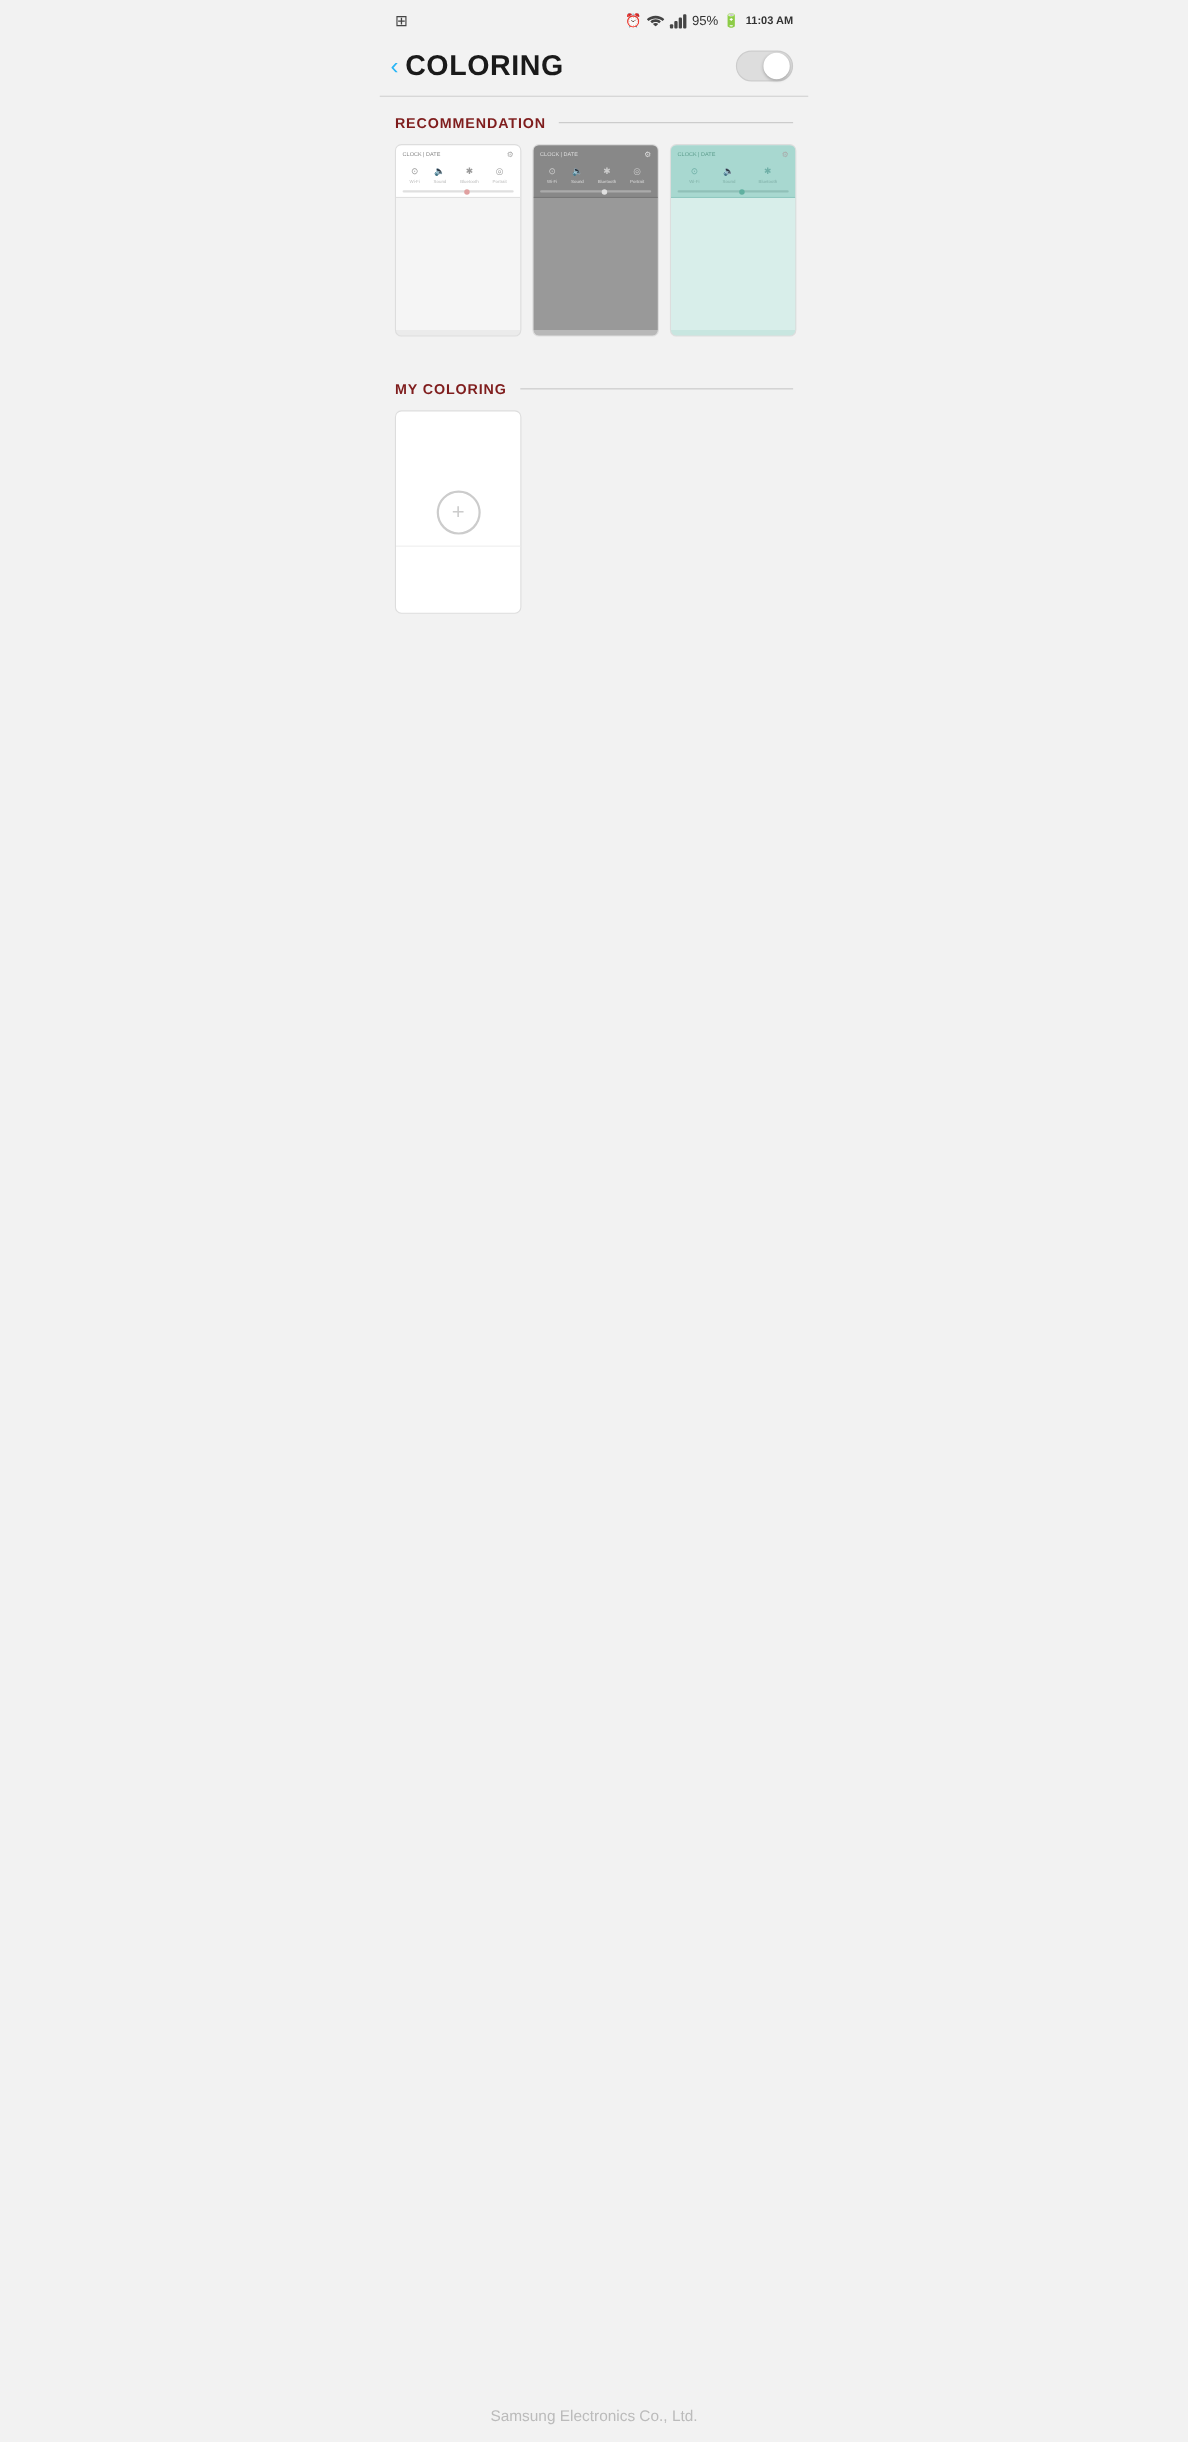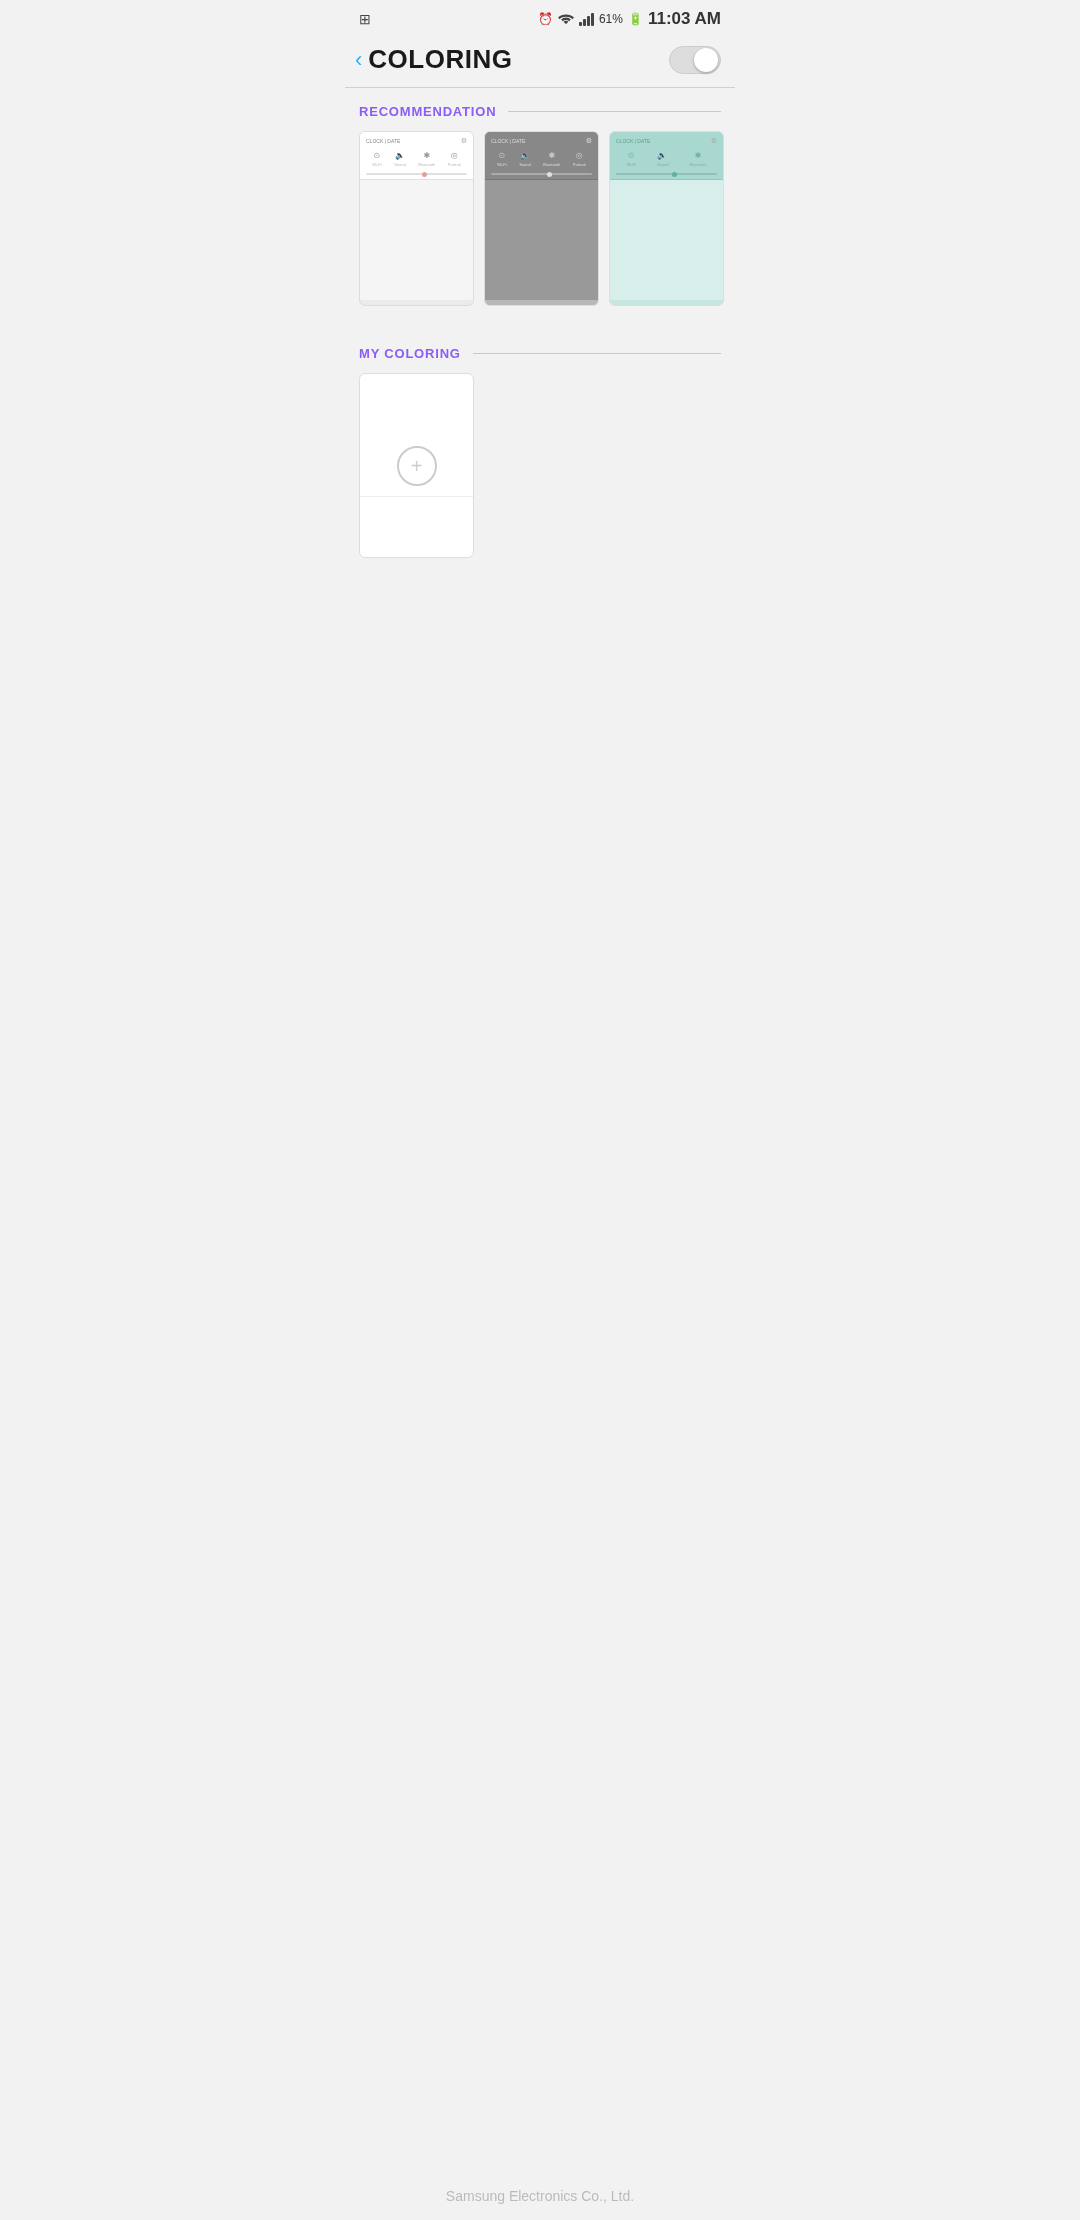--- a/index.html
+++ b/index.html
@@ -38,21 +38,21 @@
     .status-right {
       display: flex;
       align-items: center;
       gap: 5px;
       font-size: 12px;
       color: #333;
       font-weight: 500;
     }
 
     .status-right .time {
-      font-size: 17px;
+      font-size: 10px;
       font-weight: 600;
     }
 
     .signal-bars {
       display: flex;
       align-items: flex-end;
       gap: 1px;
       height: 14px;
     }
 
@@ -131,21 +131,21 @@
 
     .section-header-line {
       flex: 1;
       height: 1px;
       background: #c8c8c8;
     }
 
     .section-title {
       font-size: 13px;
       font-weight: 600;
-      color: #8b5cf6;
+      color: #7f1d1d;
       letter-spacing: 0.8px;
       white-space: nowrap;
     }
 
     
     .cards-row {
       display: flex;
       gap: 10px;
       padding: 0 14px 24px 14px;
       overflow-x: visible;
@@ -382,21 +382,21 @@
         <path d="M10 7c-2.5 0-4.5 1-6 2.5l2 2c1-1 2.4-1.5 4-1.5s3 0.5 4 1.5l2-2C14.5 8 12.5 7 10 7z" fill="#444"></path>
         <path d="M10 11c-1.2 0-2.2 0.5-3 1.2l3 3 3-3c-.8-.7-1.8-1.2-3-1.2z" fill="#444"></path>
       </svg>
     </span>
     <div class="signal-bars">
       <div class="signal-bar" style="height:4px"></div>
       <div class="signal-bar" style="height:7px"></div>
       <div class="signal-bar" style="height:10px"></div>
       <div class="signal-bar" style="height:13px"></div>
     </div>
-    <span>61%</span>
+    <span>95%</span>
     <span>🔋</span>
     <span class="time">11:03 AM</span>
   </div>
 </div>
 
 <div class="header">
   <div class="header-left">
     <span class="back-arrow">‹</span>
     <span class="header-title">COLORING</span>
   </div>

